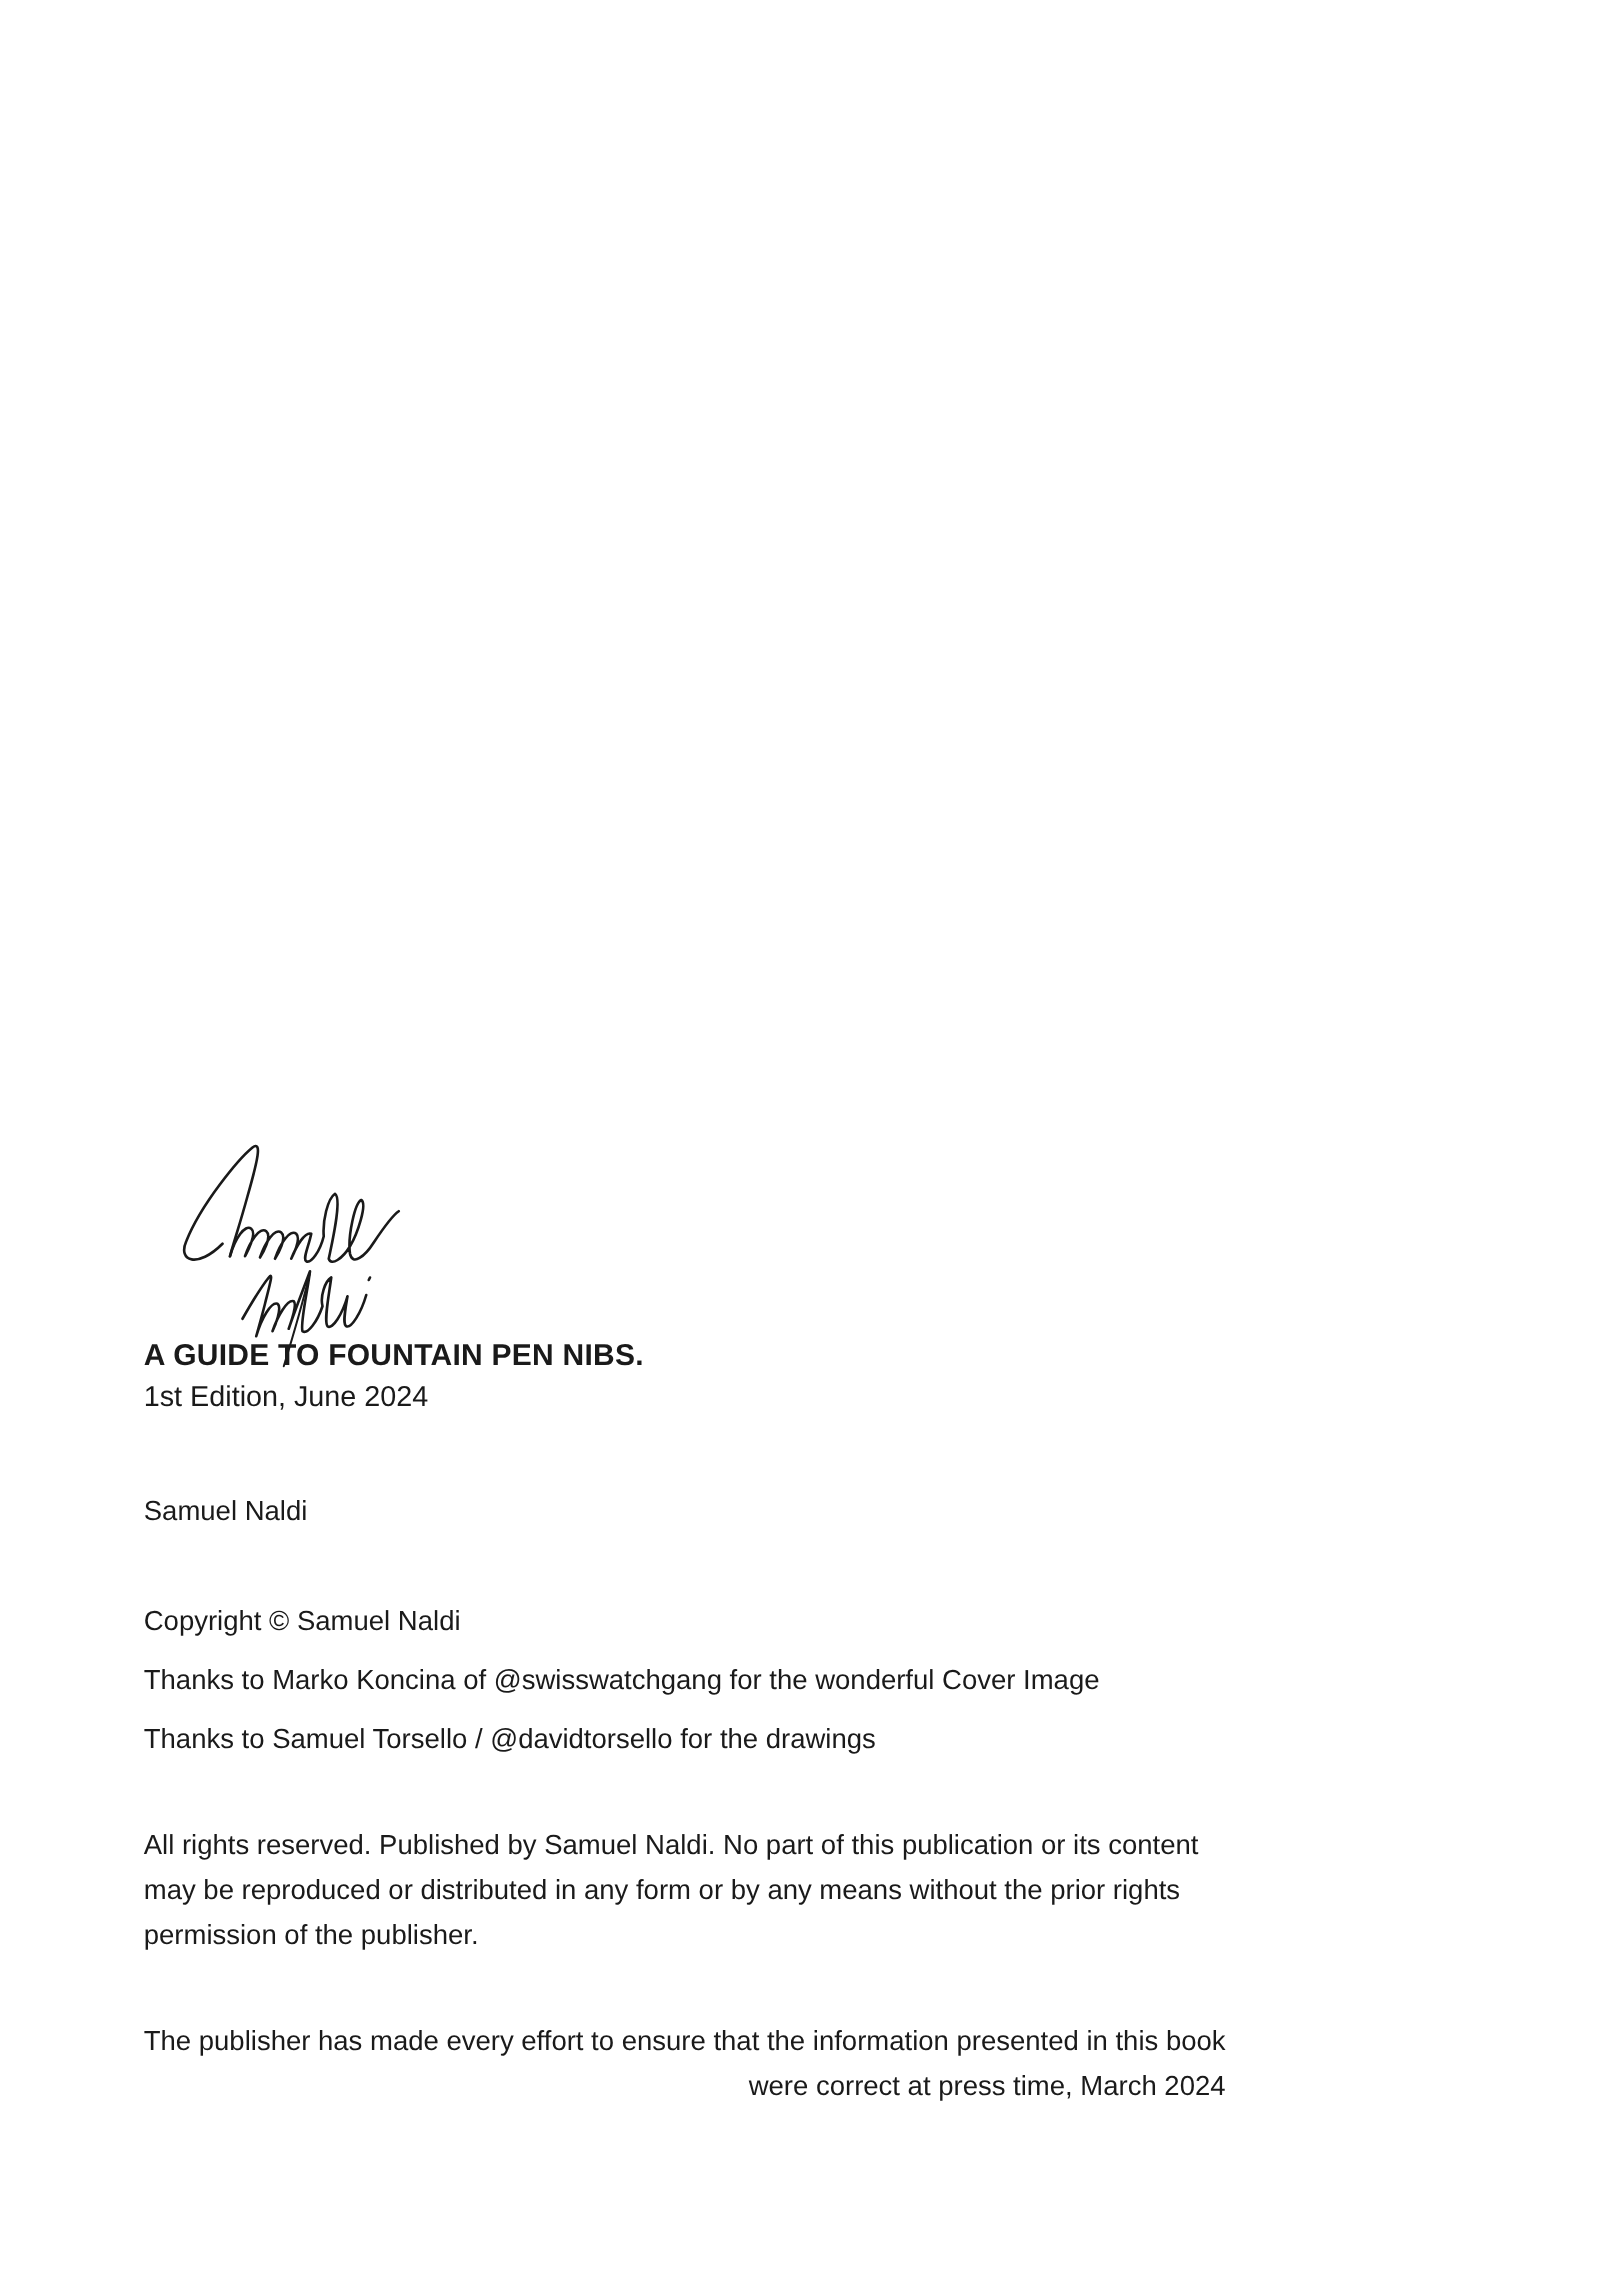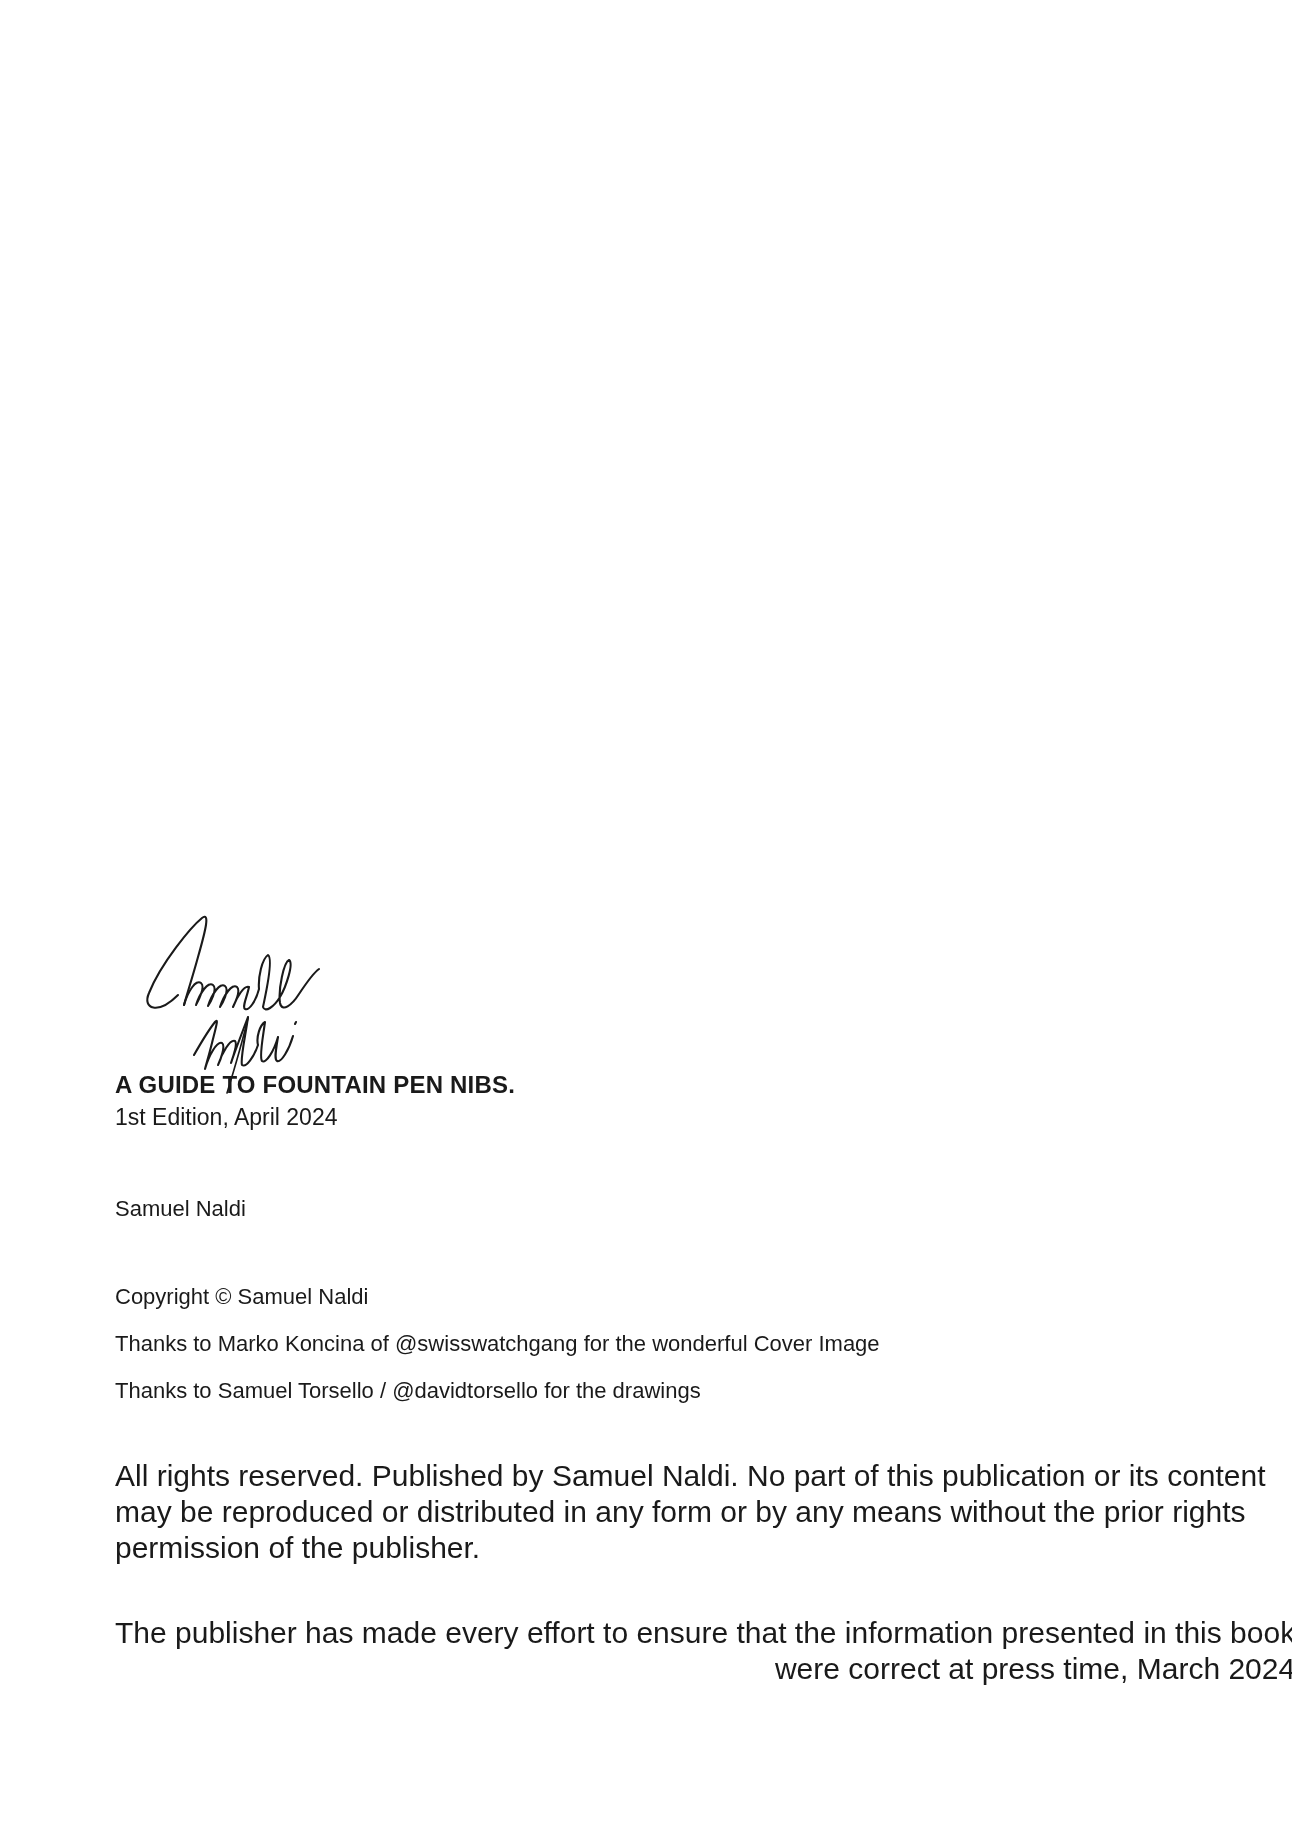--- a/index.html
+++ b/index.html
@@ -47,21 +47,21 @@
   }
   .credit-line {
     font-size: 22px;
     white-space: nowrap;
   }
   .copyright-line { top: 1284px; }
   .thanks-cover-line { top: 1331px; text-align: center; }
   .thanks-drawings-line { top: 1378px; }
 
   .para {
-    font-size: 30px;
+    font-size: 22px;
     line-height: 36px;
   }
   .para .line { white-space: nowrap; }
   .rights-paragraph { top: 1458px; }
   .press-note-paragraph { top: 1615px; text-align: right; }
 </style>
 </head>
 <body>
 
 <div class="page">
@@ -75,21 +75,21 @@
 
       <path d="M66 150 C74 136 83 122 87 117 C91 112 88 122 84 138 C81 150 78 160 77 164 C81 150 89 136 94 138 C98 141 92 156 90 160 C94 148 102 134 107 136 C110 139 105 152 103 158 C107 146 114 128 120 112 C118 128 112 154 114 160 C118 163 126 152 130 140 C128 132 132 120 137 117 C135 132 131 152 134 156 C138 159 146 146 150 132 C148 144 146 154 149 156 C153 158 161 145 165 131"></path>
 
       <path d="M167 119 L168 117"></path>
 
       <path d="M120 113 C115 134 107 162 99 188" stroke-width="1.6"></path>
     </svg>
   </div>
 
   <div class="abs book-title">A GUIDE TO FOUNTAIN PEN NIBS.</div>
-  <div class="abs edition-line">1st Edition, April 2024</div>
+  <div class="abs edition-line">1st Edition, June 2024</div>
 
   <div class="abs author-name">Samuel Naldi</div>
 
   <div class="abs credit-line copyright-line">Copyright © Samuel Naldi</div>
   <div class="abs credit-line thanks-cover-line">Thanks to Marko Koncina of @swisswatchgang for the wonderful Cover Image</div>
   <div class="abs credit-line thanks-drawings-line">Thanks to Samuel Torsello / @davidtorsello for the drawings</div>
 
   <div class="abs para rights-paragraph">
     <div class="line">All rights reserved. Published by Samuel Naldi. No part of this publication or its content</div>
     <div class="line">may be reproduced or distributed in any form or by any means without the prior rights</div>

